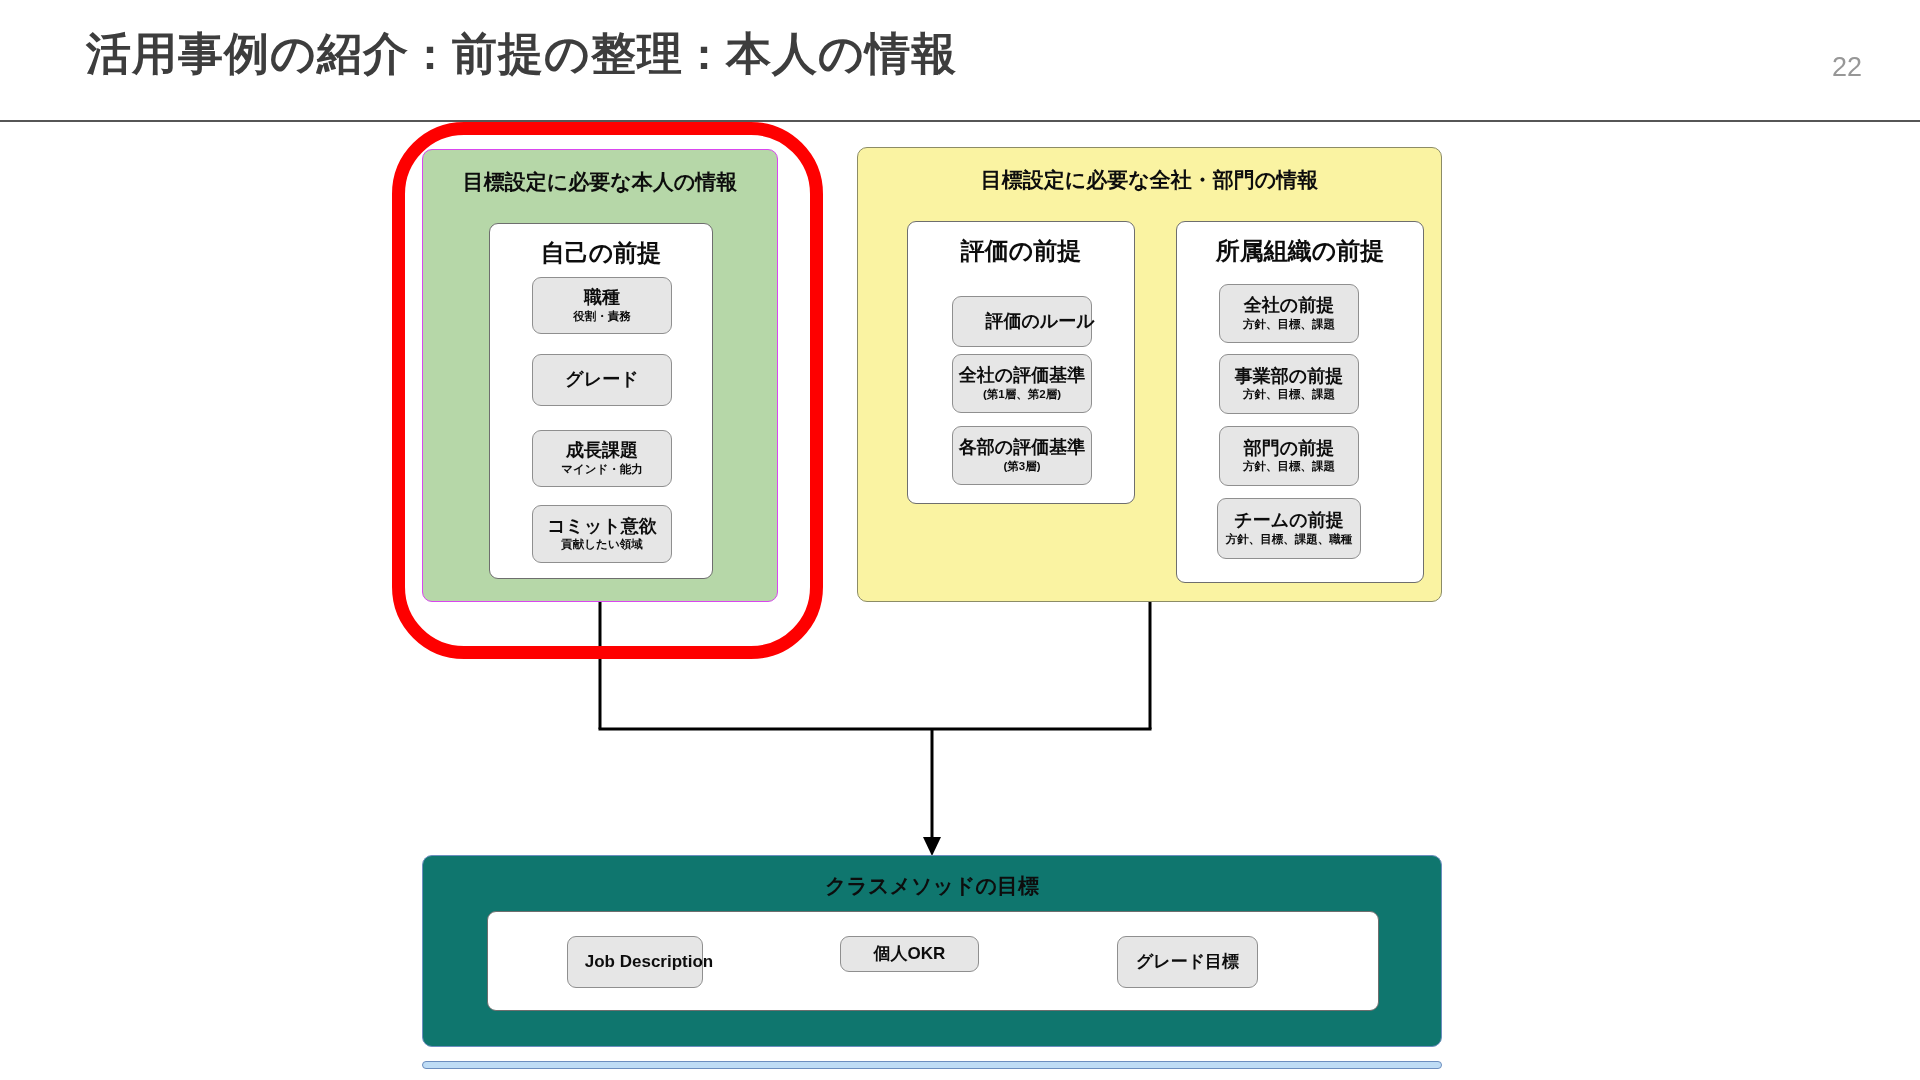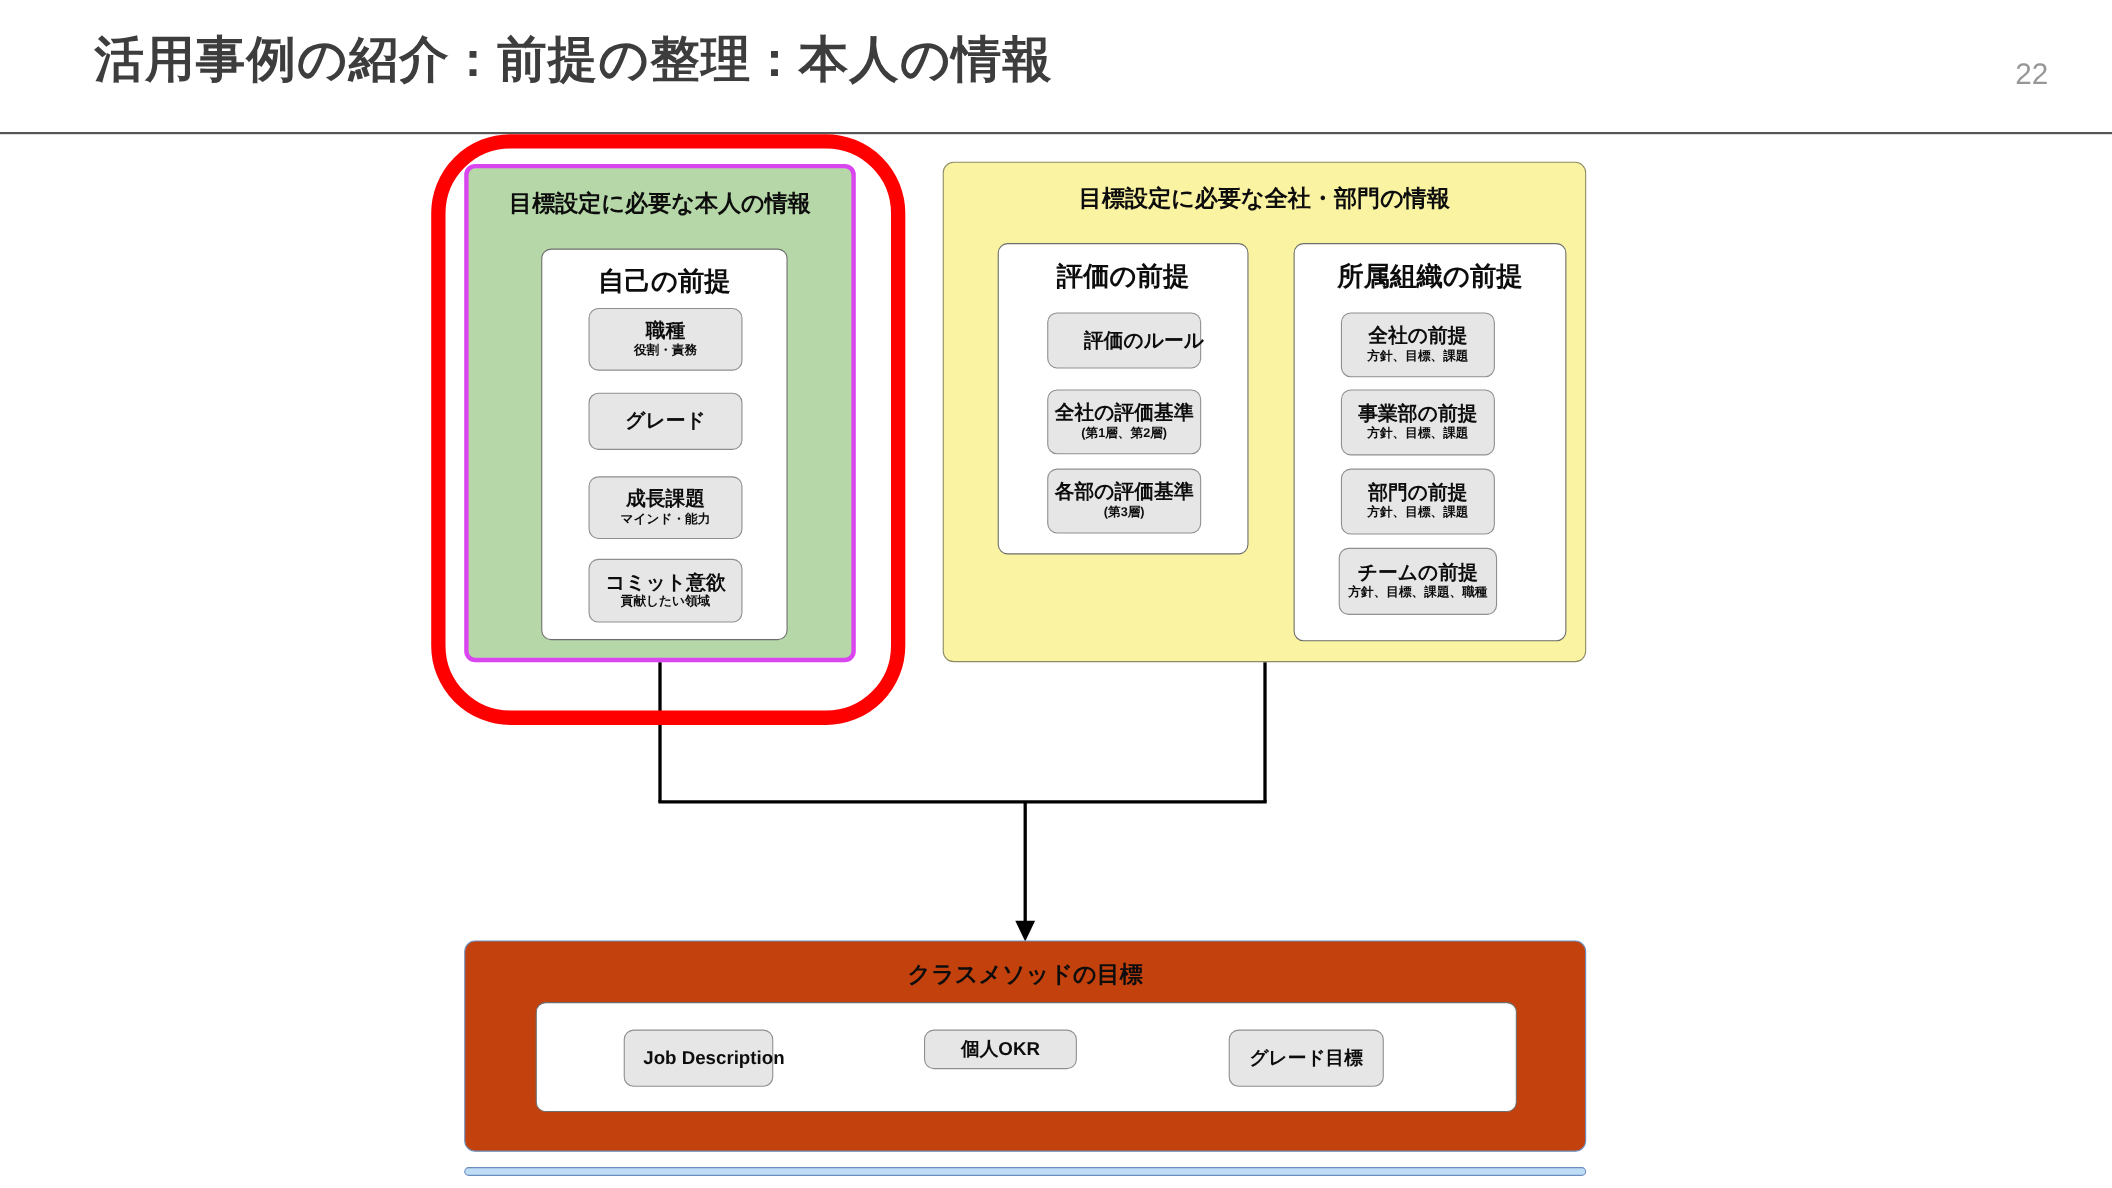--- a/index.html
+++ b/index.html
@@ -9,25 +9,25 @@
   }
   .slide-title {
     position:absolute; left:86px; top:24px; font-size:45px; font-weight:800;
     color:#3d3d3d; letter-spacing:1px; white-space:nowrap;
   }
   .page-number { position:absolute; right:58px; top:52px; font-size:27px; color:#979797; }
   .title-divider { position:absolute; left:0; top:120px; width:1920px; height:2px; background:#565656; }
 
   .panel { position:absolute; border-radius:10px; box-sizing:border-box; z-index:2; }
   .panel-title { text-align:center; font-weight:bold; font-size:21px; color:#0d0d0d; white-space:nowrap; }
-  .panel-green { left:422px; top:149px; width:356px; height:453px; background:#b6d7a8; border:4px solid #d946ef; }
+  .panel-green { left:422px; top:149px; width:356px; height:453px; background:#b6d7a8; border:1px solid #d946ef; }
   .panel-green .panel-title { padding-top:18px; }
   .panel-yellow { left:857px; top:147px; width:585px; height:455px; background:#faf3a2; border:1px solid #8c8c66; }
   .panel-yellow .panel-title { padding-top:18px; }
-  .panel-blue { left:422px; top:855px; width:1020px; height:192px; background:#c2410c; border:1px solid #6c8ebf; }
+  .panel-blue { left:422px; top:855px; width:1020px; height:192px; background:#0f766e; border:1px solid #6c8ebf; }
   .panel-blue .panel-title { padding-top:16px; }
 
   .subbox {
     position:absolute; background:#ffffff; border:1px solid #6e6e6e;
     border-radius:9px; box-sizing:border-box;
   }
   .subbox-title { text-align:center; font-weight:bold; font-size:24px; color:#0d0d0d; padding-top:13px; white-space:nowrap; }
 
   .item {
     position:absolute; background:#e6e6e6; border:1px solid #8f8f8f; border-radius:9px;
@@ -93,21 +93,21 @@
   </div>
 
   <div class="highlight-ring"></div>
 
   <div class="panel panel-yellow">
     <div class="panel-title">目標設定に必要な全社・部門の情報</div>
 
     <div class="subbox" style="left:49px; top:73px; width:228px; height:283px;">
       <div class="subbox-title">評価の前提</div>
 
-      <div class="item" style="left:44px; top:62px; width:140px; height:51px;padding-left:36px;">
+      <div class="item" style="left:44px; top:74px; width:140px; height:51px;padding-left:36px;">
         <span class="item-label">評価のルール</span>
       </div>
       <div class="item" style="left:44px; top:132px; width:140px; height:59px;">
         <span class="item-label">全社の評価基準</span>
         <span class="item-sub">(第1層、第2層)</span>
       </div>
       <div class="item" style="left:44px; top:204px; width:140px; height:59px;">
         <span class="item-label">各部の評価基準</span>
         <span class="item-sub">(第3層)</span>
       </div>

